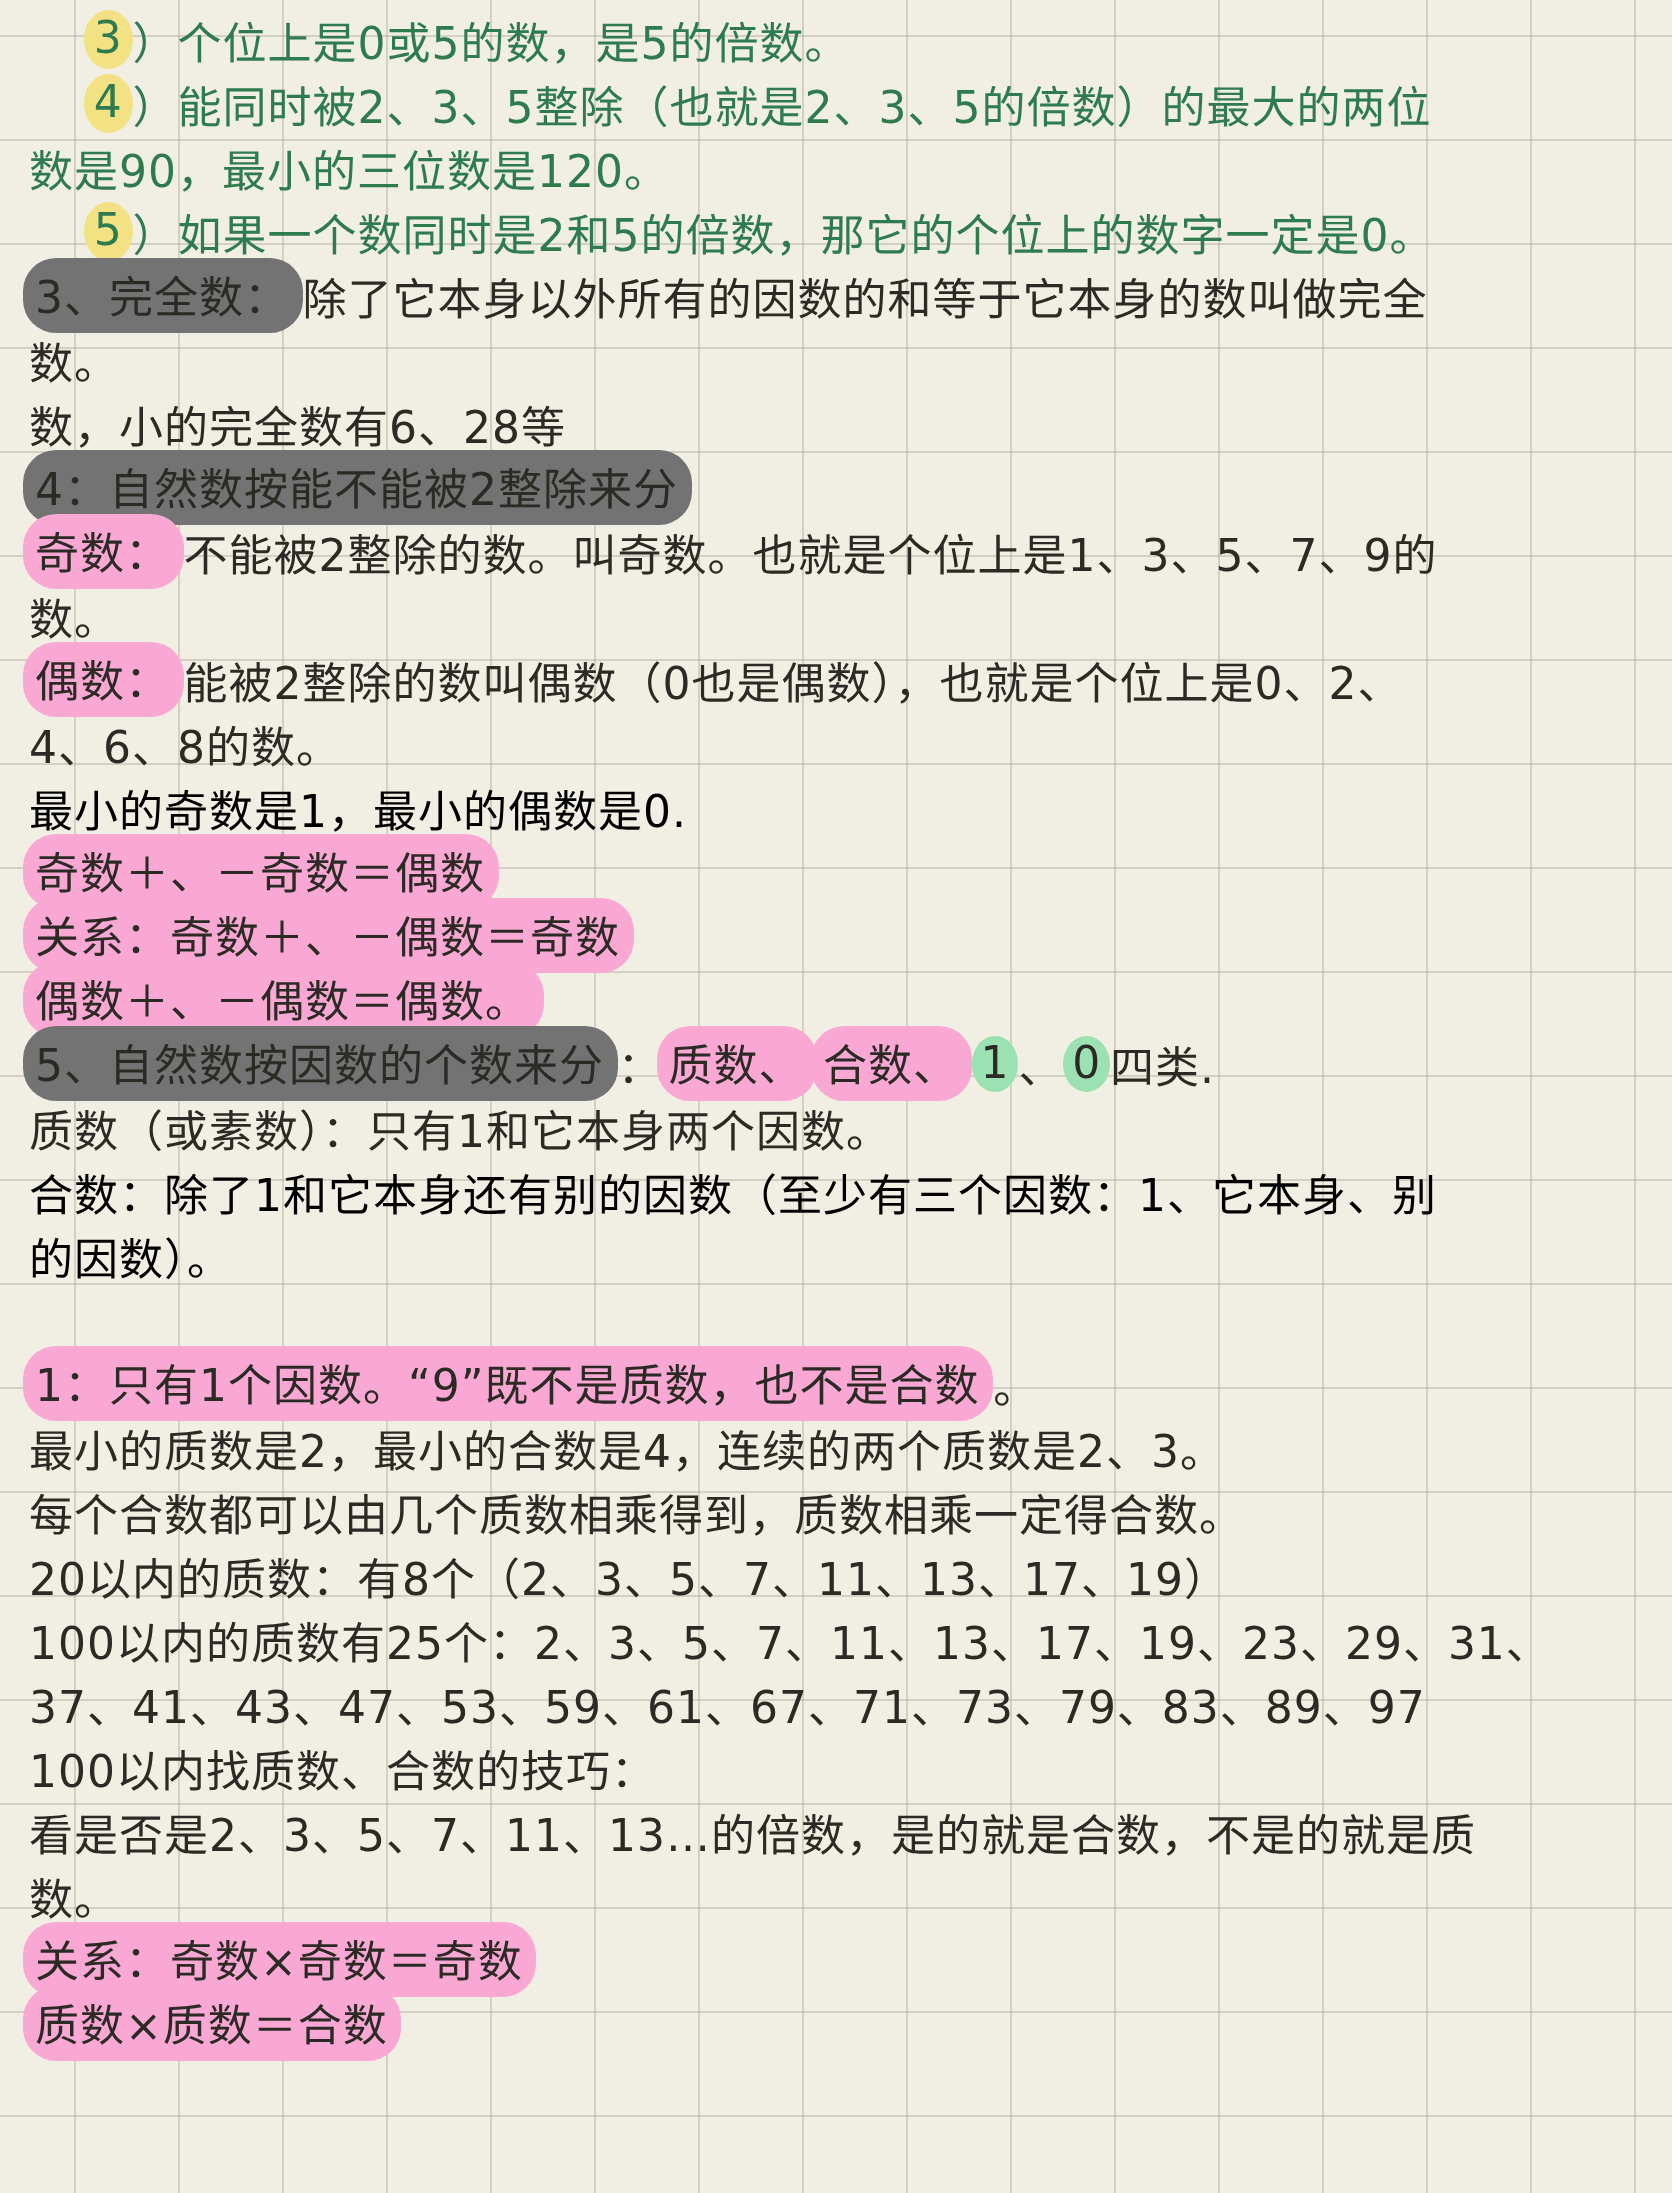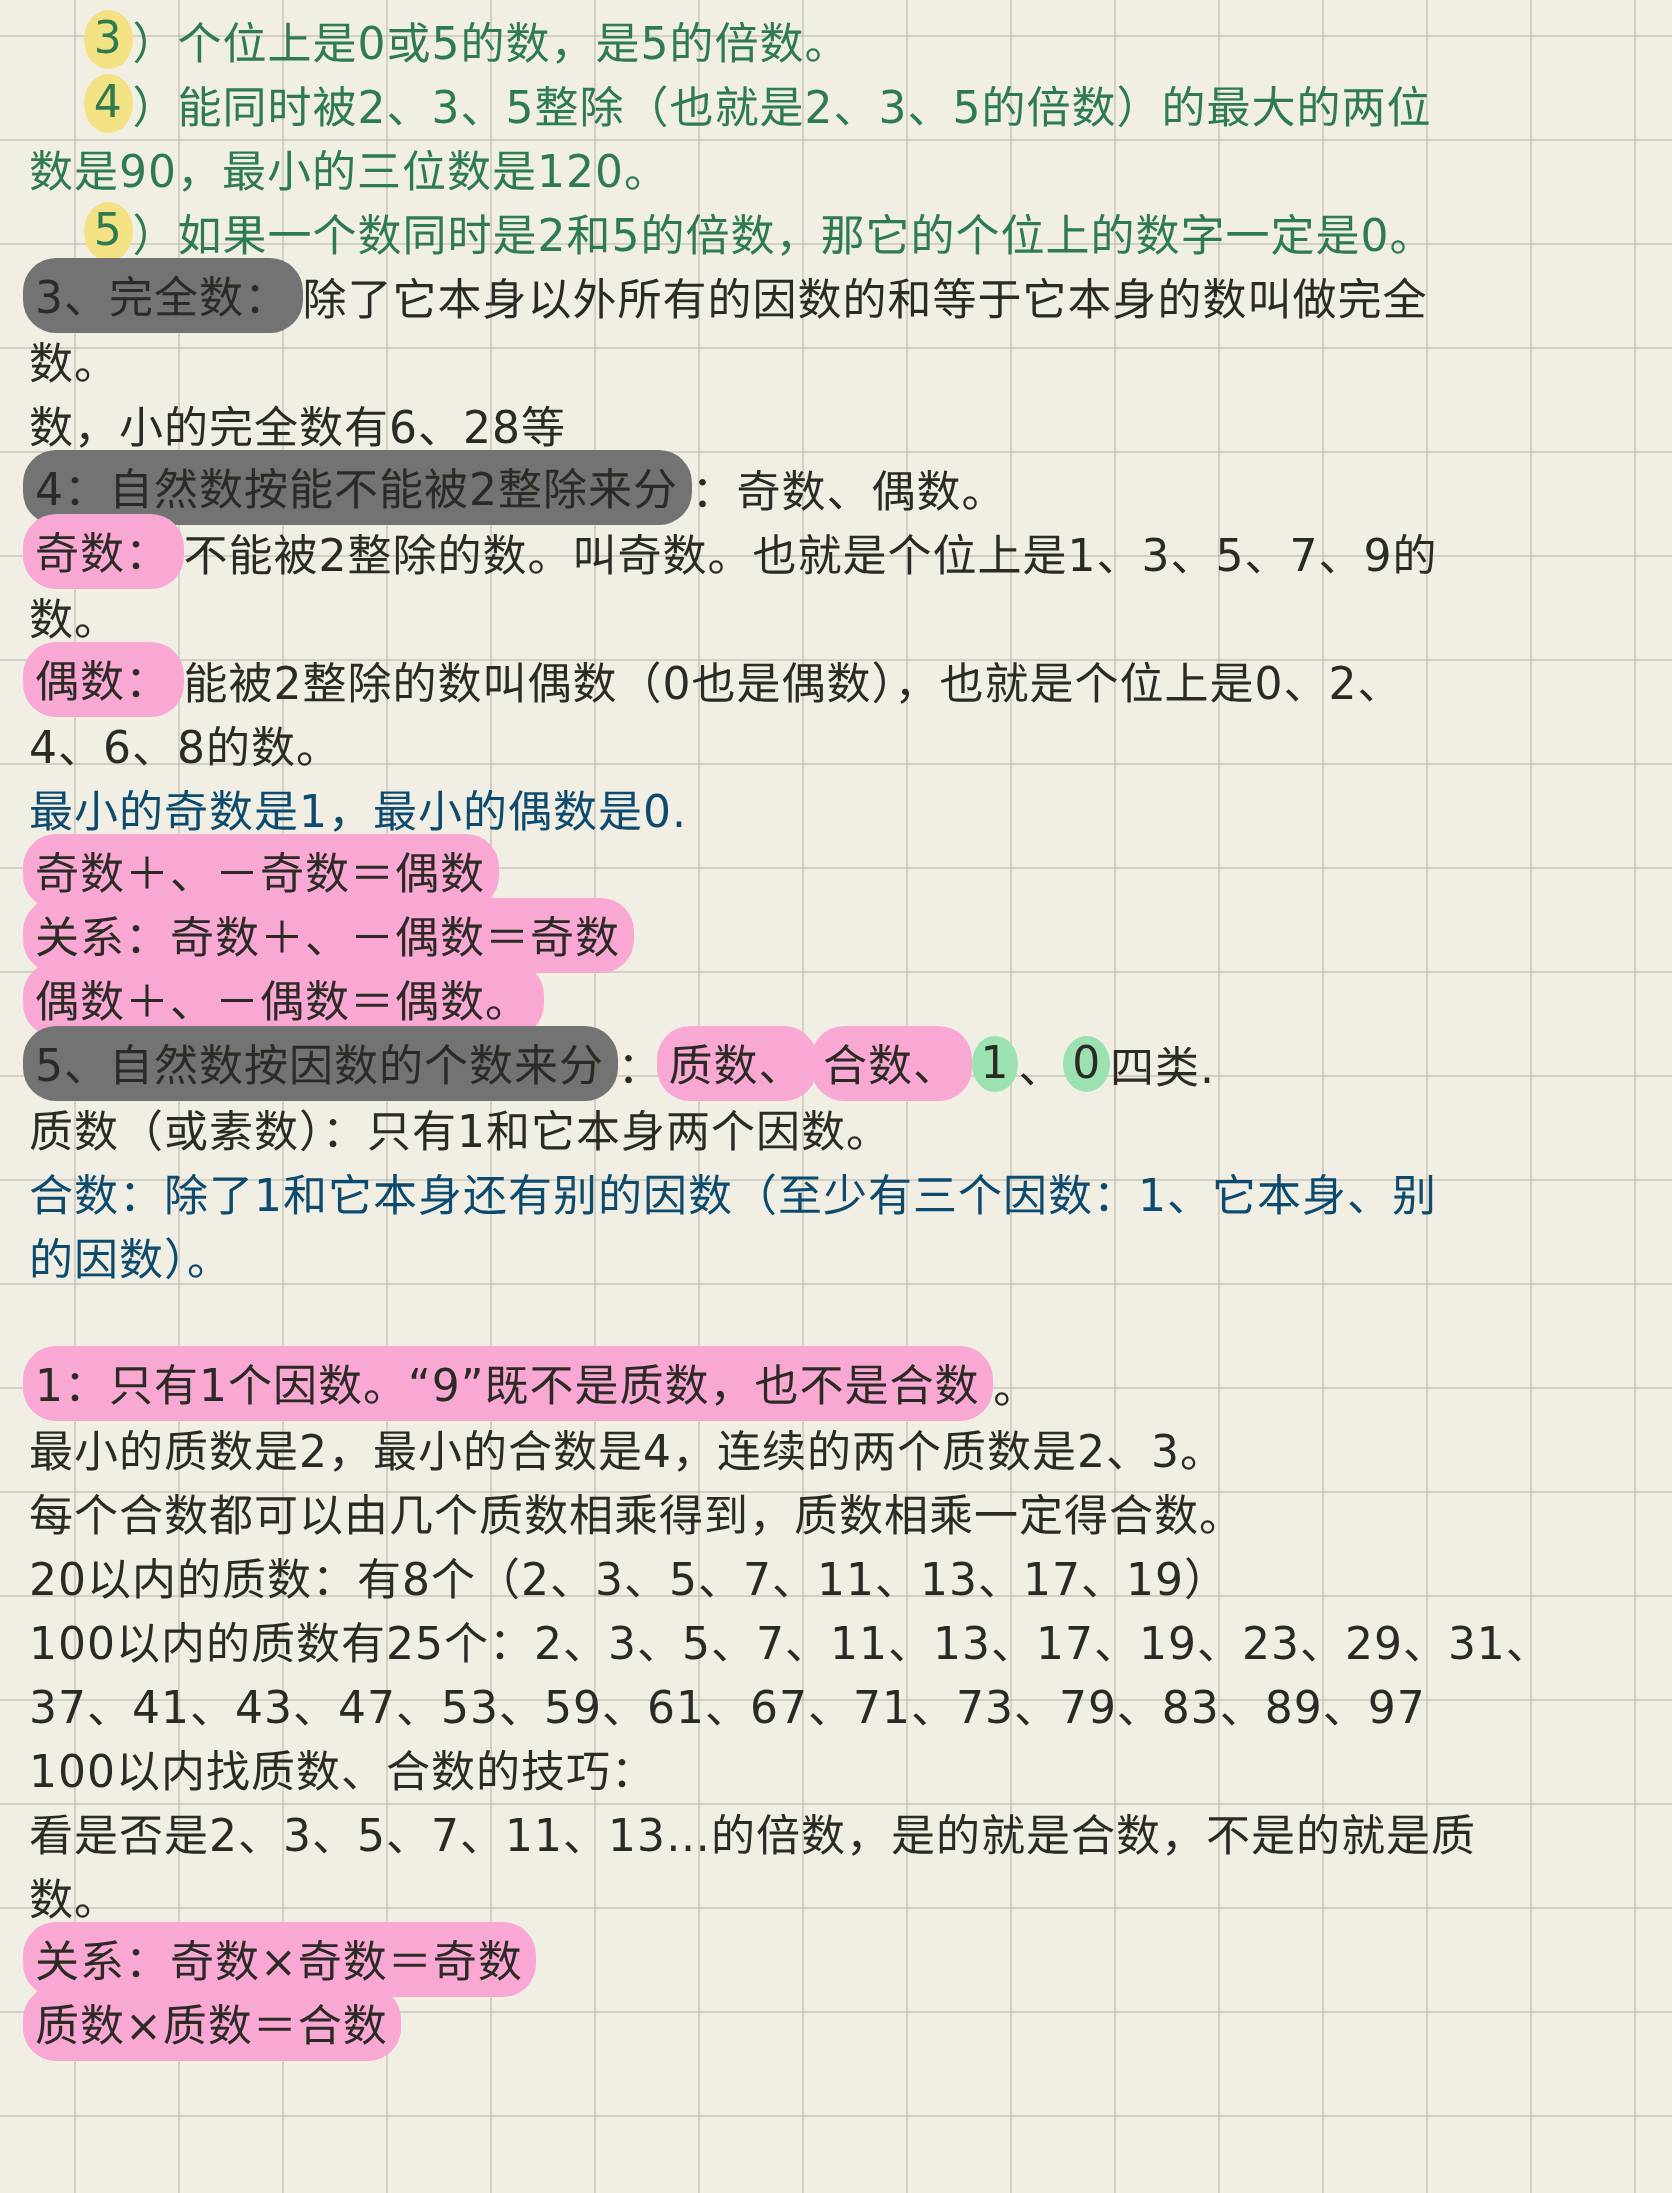--- a/index.html
+++ b/index.html
@@ -24,21 +24,21 @@
     align-items:center;
     white-space:nowrap;
     font-size:44px;
     letter-spacing:1px;
     color:#2c2a25;
   }
   .line.ind{padding-left:55px;}
   .seg{display:inline-block;}
   .c-black{color:#2c2a25;}
   .c-green{color:#2e7b50;}
-  .c-red{color:#0c4a6e;}
+  .c-red{color:#000000;}
   .h-purple{
     background:#737373;
     border-radius:33px;
     padding:3.9px 13.7px 6.9px 11.8px;
     margin-left:-5.9px;
   }
   .h-green{
     background:#f9a8d4;
     border-radius:33px;
     padding:3.9px 13.7px 6.9px 11.8px;
@@ -80,21 +80,20 @@
         <span class="seg c-black">除了它本身以外所有的因数的和等于它本身的数叫做完全</span>
       </div>
       <div class="line">
         <span class="seg c-black">数。</span>
       </div>
       <div class="line">
         <span class="seg c-black">数，小的完全数有6、28等</span>
       </div>
       <div class="line">
         <span class="seg c-black h-purple">4：自然数按能不能被2整除来分</span>
-        <span class="seg c-black">：奇数、偶数。</span>
       </div>
       <div class="line">
         <span class="seg c-black h-green">奇数：</span>
         <span class="seg c-black">不能被2整除的数。叫奇数。也就是个位上是1、3、5、7、9的</span>
       </div>
       <div class="line">
         <span class="seg c-black">数。</span>
       </div>
       <div class="line">
         <span class="seg c-black h-green">偶数：</span>

